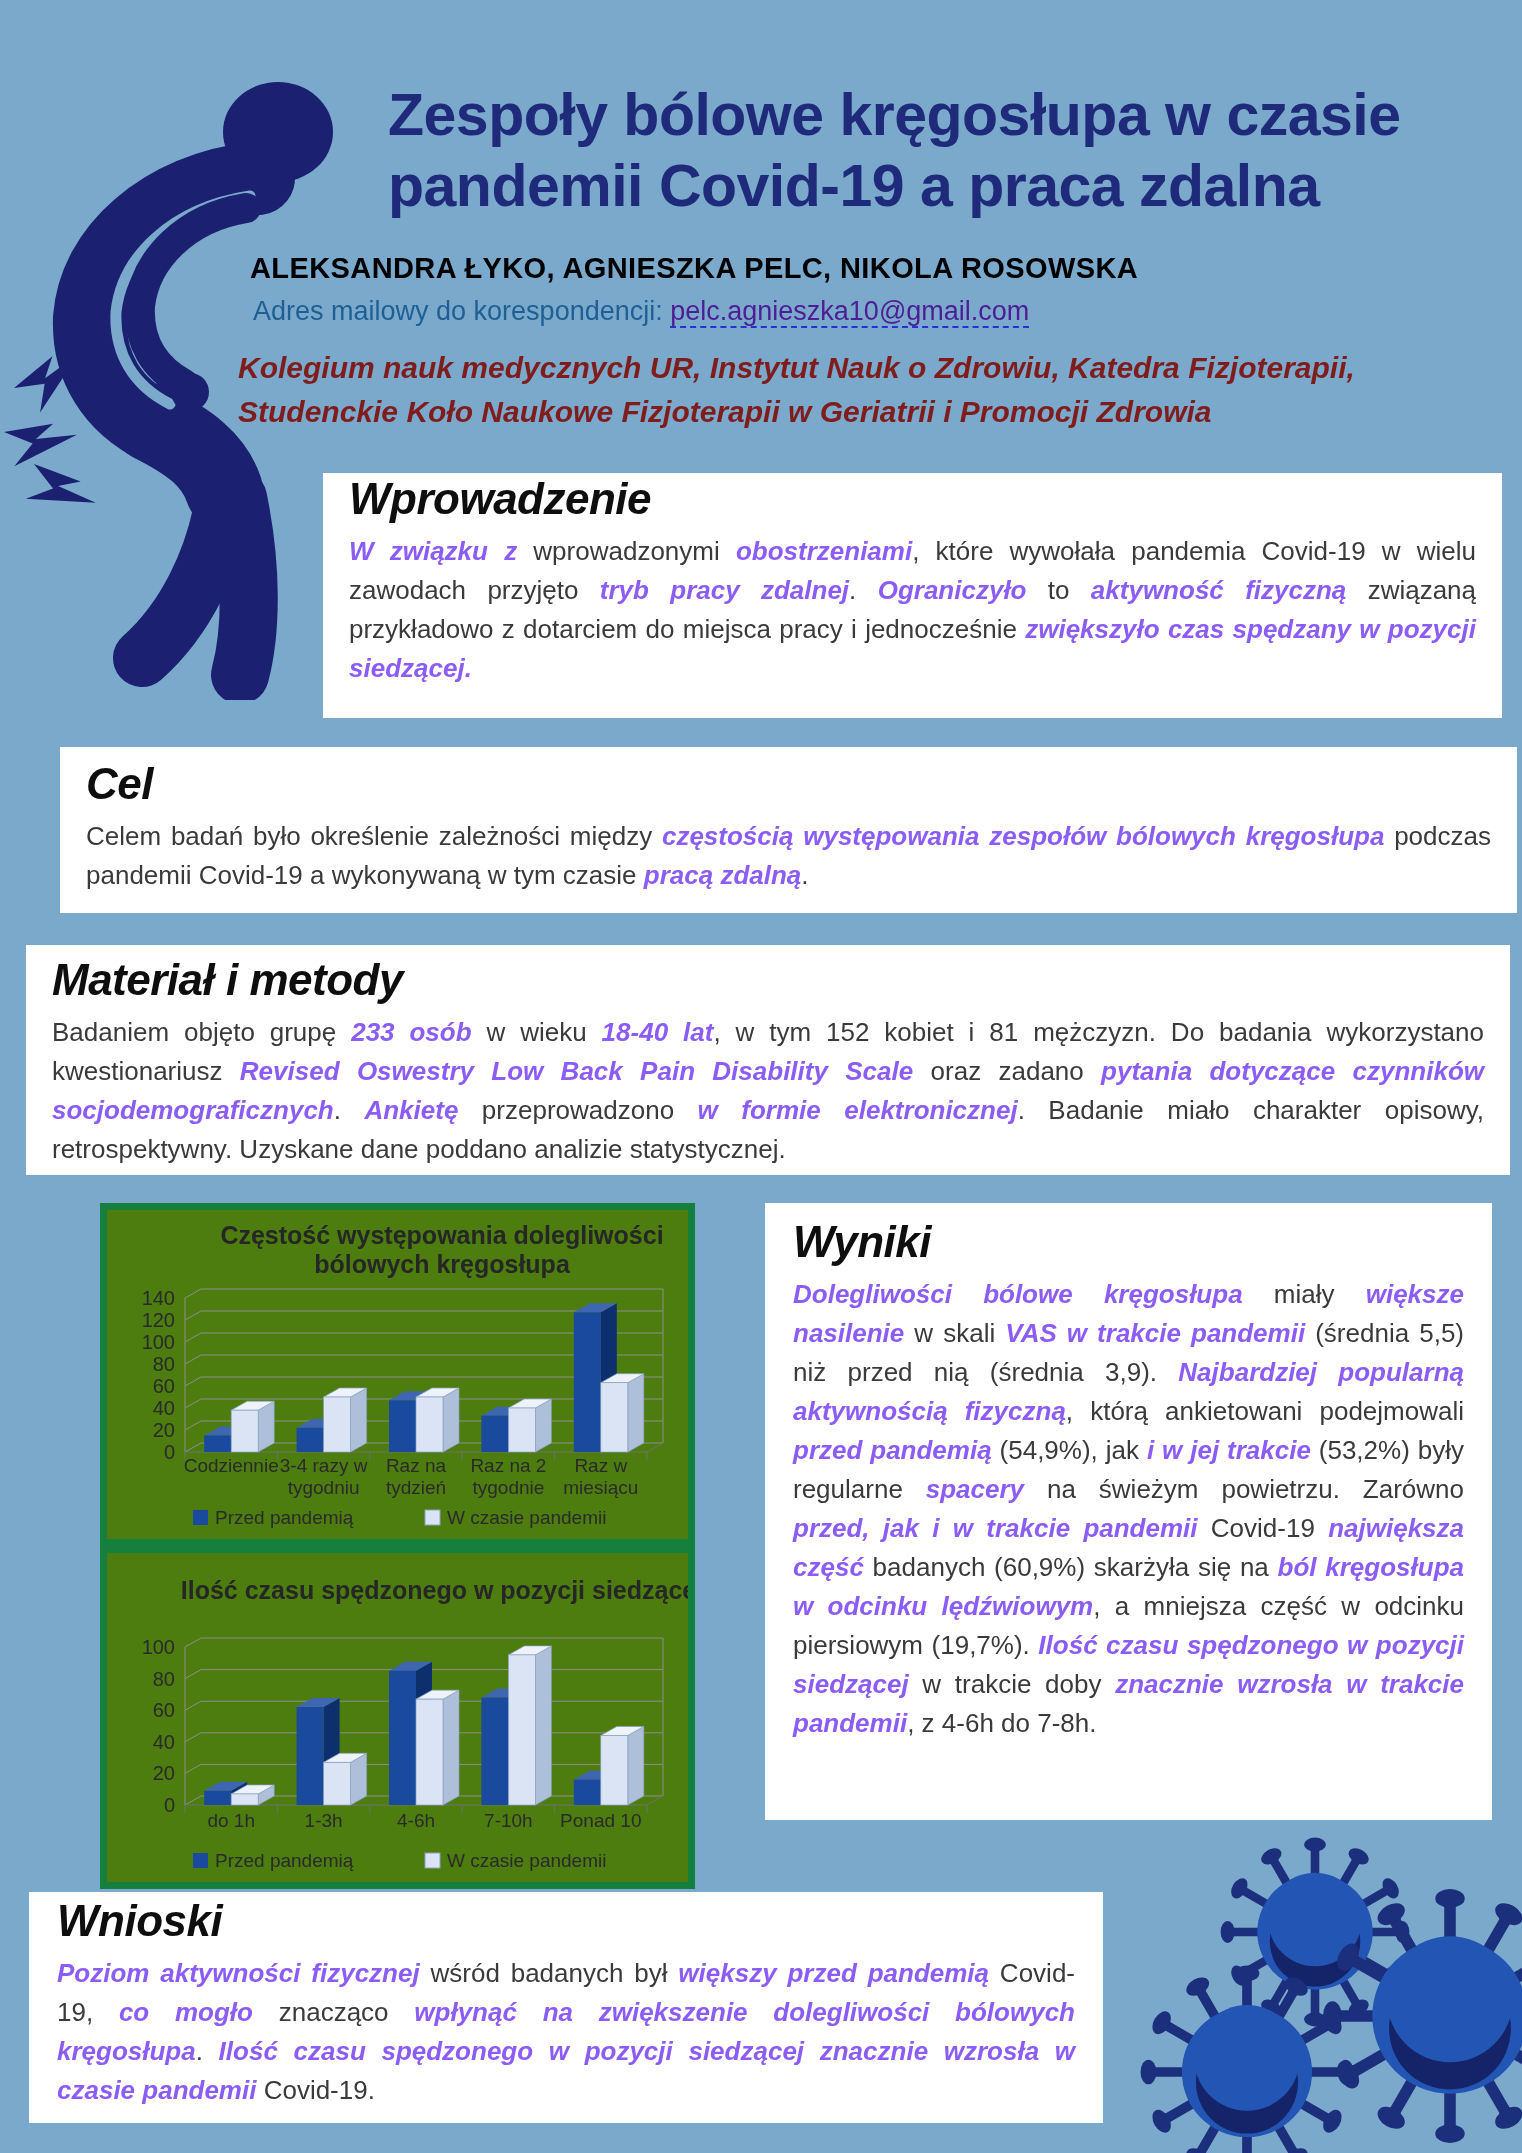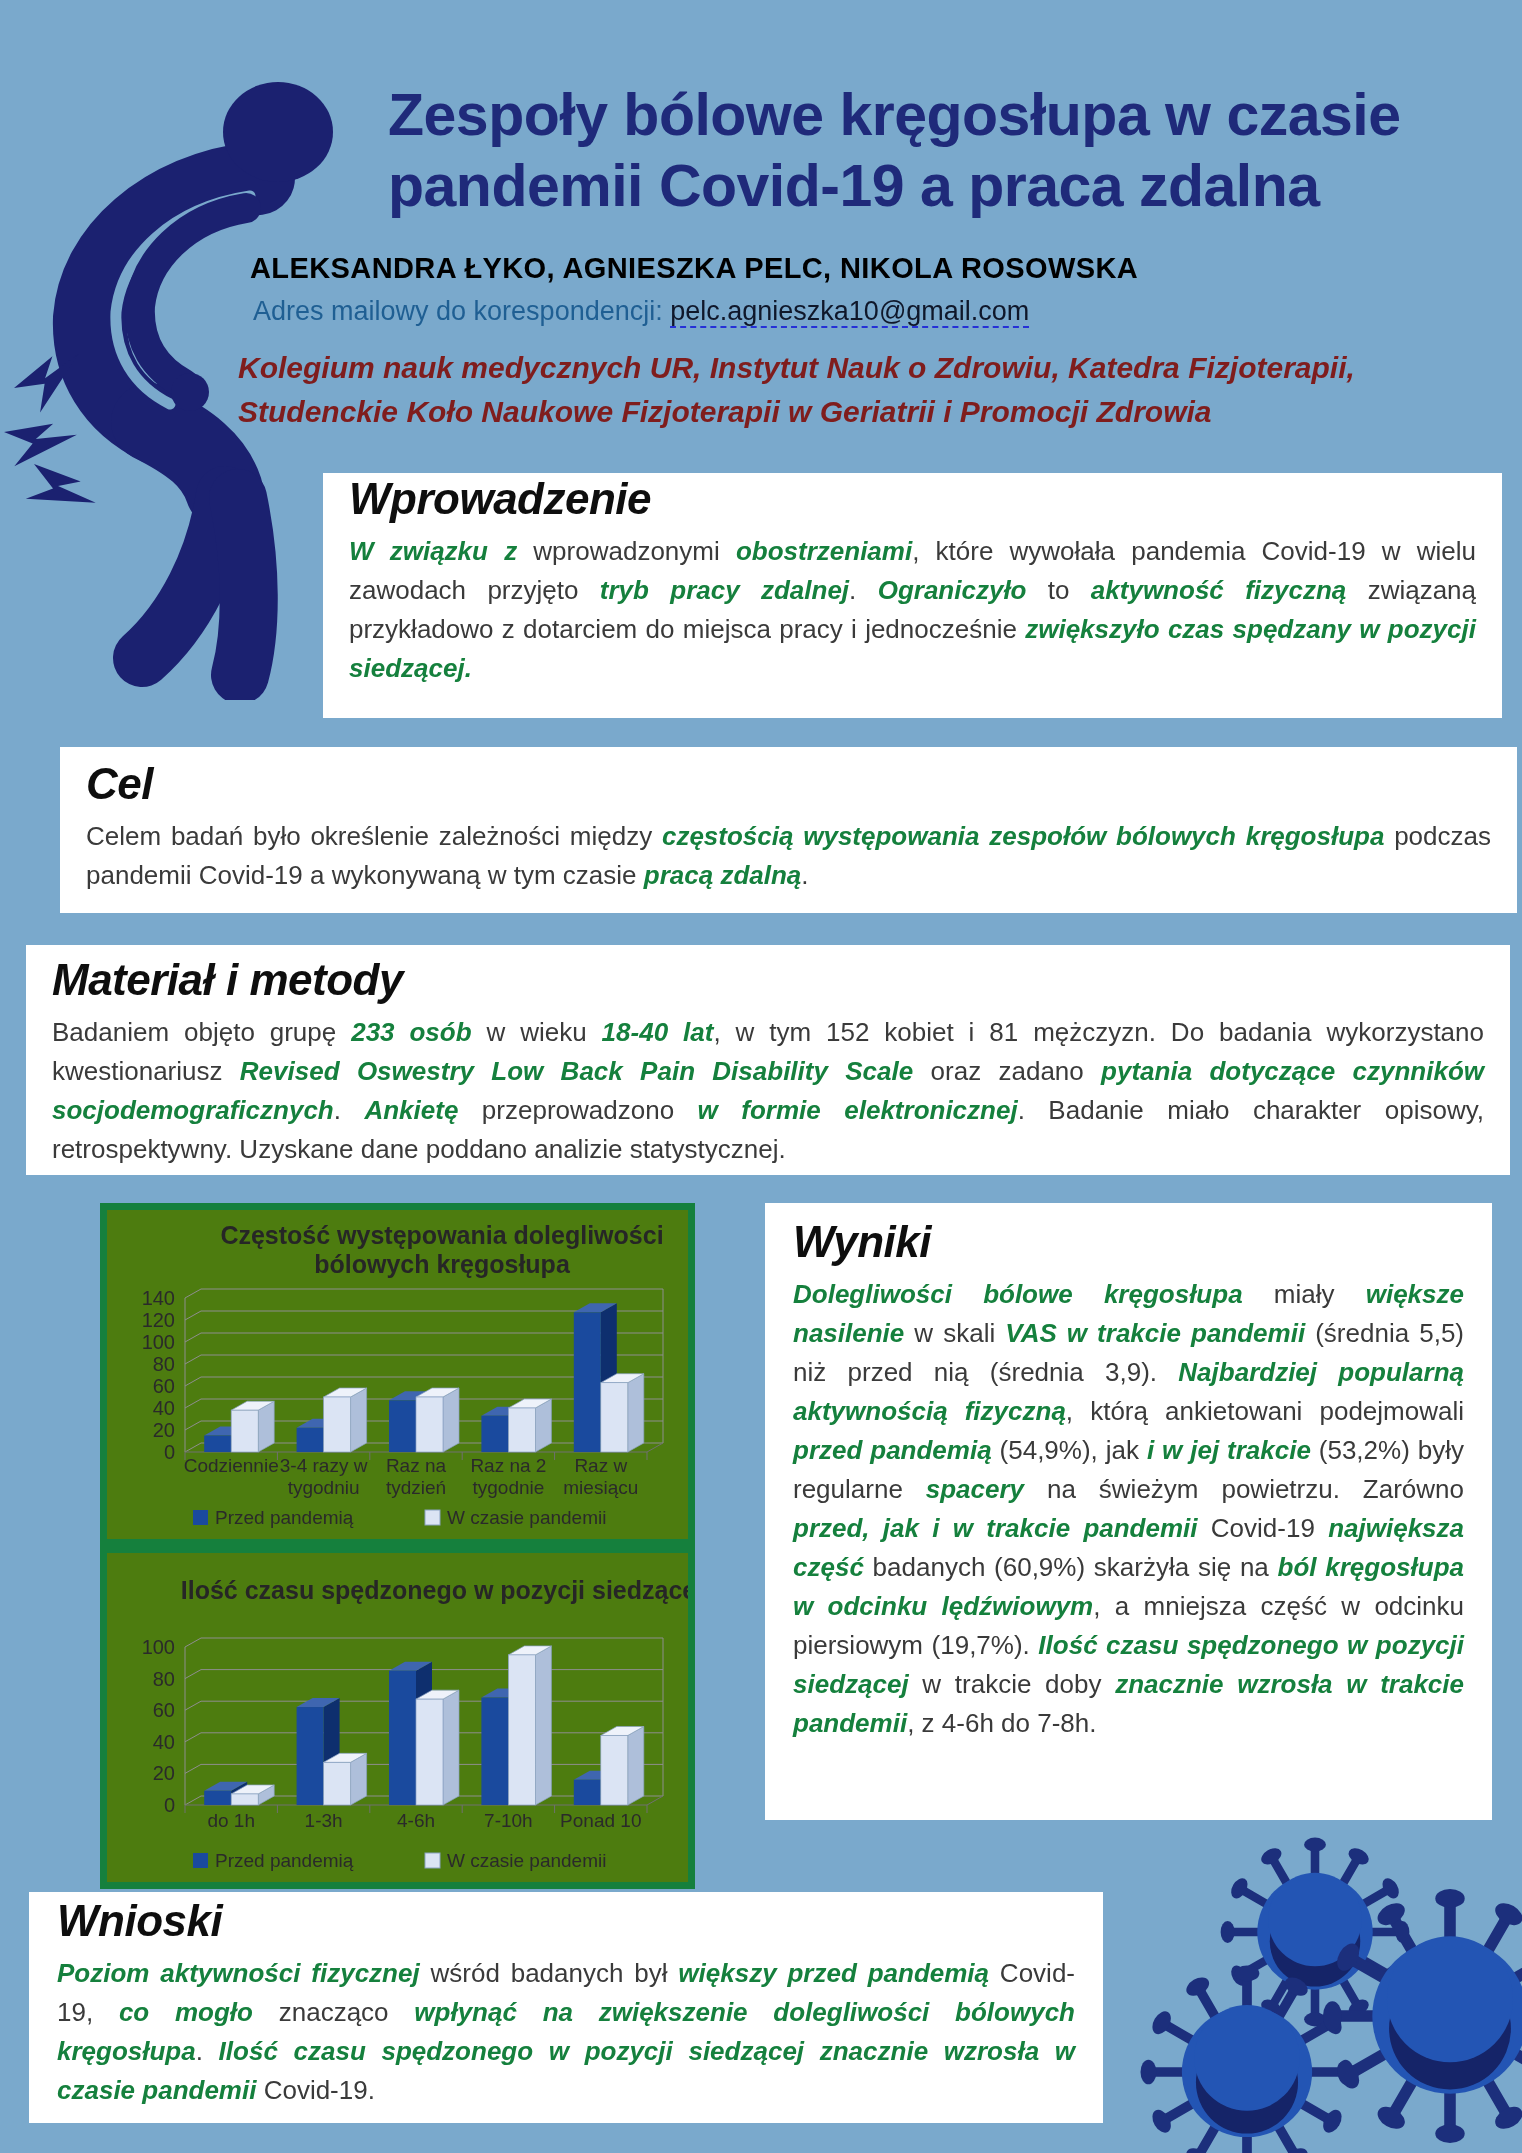--- a/index.html
+++ b/index.html
@@ -13,33 +13,33 @@
   .title{
     left:388px;top:40px;width:1110px;
     font-size:59px;font-weight:700;color:#1f2a7a;
     line-height:71px;letter-spacing:-0.5px;
   }
   .authors{
     left:250px;top:252px;font-size:29px;font-weight:700;
     color:#000000;letter-spacing:0.4px;
   }
   .email-line{left:253px;top:296px;font-size:27px;color:#1f5f93;}
-  .email-link{color:#0f172a;text-decoration:none;border-bottom:2px dashed #2531d6;cursor:pointer;}
+  .email-link{color:#4c1d95;text-decoration:none;border-bottom:2px dashed #2531d6;cursor:pointer;}
   .affiliation{
     left:238px;top:346px;font-size:30px;font-weight:700;font-style:italic;
     color:#7f1d1d;line-height:44px;
   }
   
   .box{position:absolute;background:#ffffff;box-sizing:border-box;}
   .box h2{
     margin:0 0 8px 0;font-size:44px;font-weight:700;font-style:italic;color:#0e0e0e;
     letter-spacing:-0.5px;
   }
   .box p{margin:0;font-size:26px;line-height:39px;color:#3a3a3a;text-align:justify;}
-  .em{font-weight:700;font-style:italic;color:#15803d;}
+  .em{font-weight:700;font-style:italic;color:#8b5cf6;}
   .box-intro{left:323px;top:473px;width:1179px;height:245px;padding:1px 26px;}
   .box-cel{left:60px;top:747px;width:1457px;height:166px;padding:12px 26px;}
   .box-material{left:26px;top:945px;width:1484px;height:230px;padding:10px 26px;}
   .box-wyniki{left:765px;top:1203px;width:727px;height:617px;padding:14px 28px;}
   .box-wnioski{left:29px;top:1892px;width:1074px;height:231px;padding:4px 28px;}
   
   .box-charts{left:100px;top:1203px;width:583px;height:662px;background:#e8eef5;
     display:flex;flex-direction:column;}
   .chart{width:581px;height:329px;background:#4d7c0f;border:7px solid #15803d;}
   .chart + .chart{margin-top:0px;}

